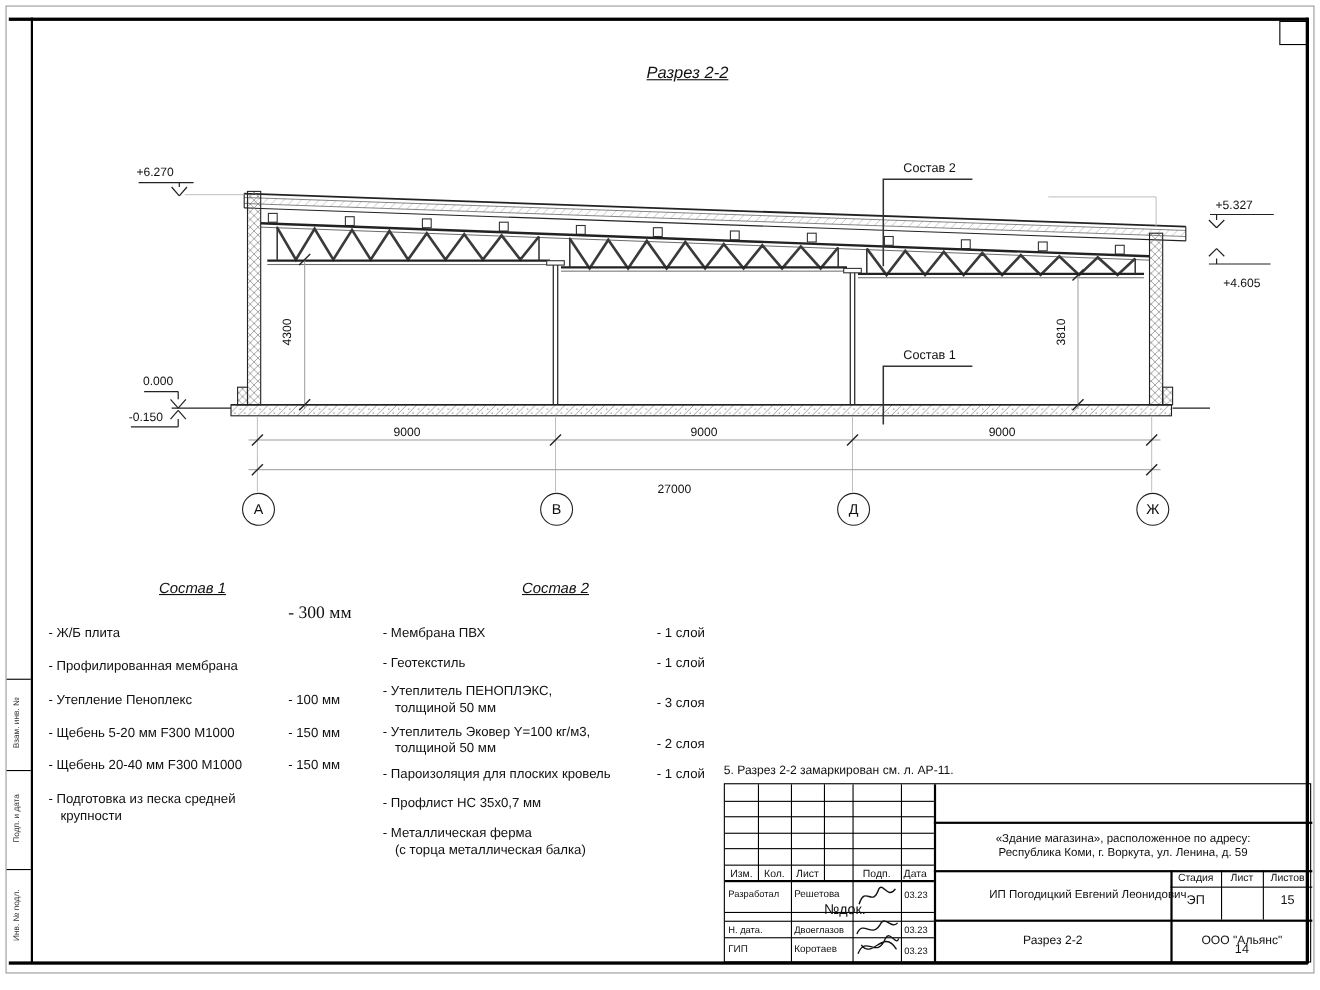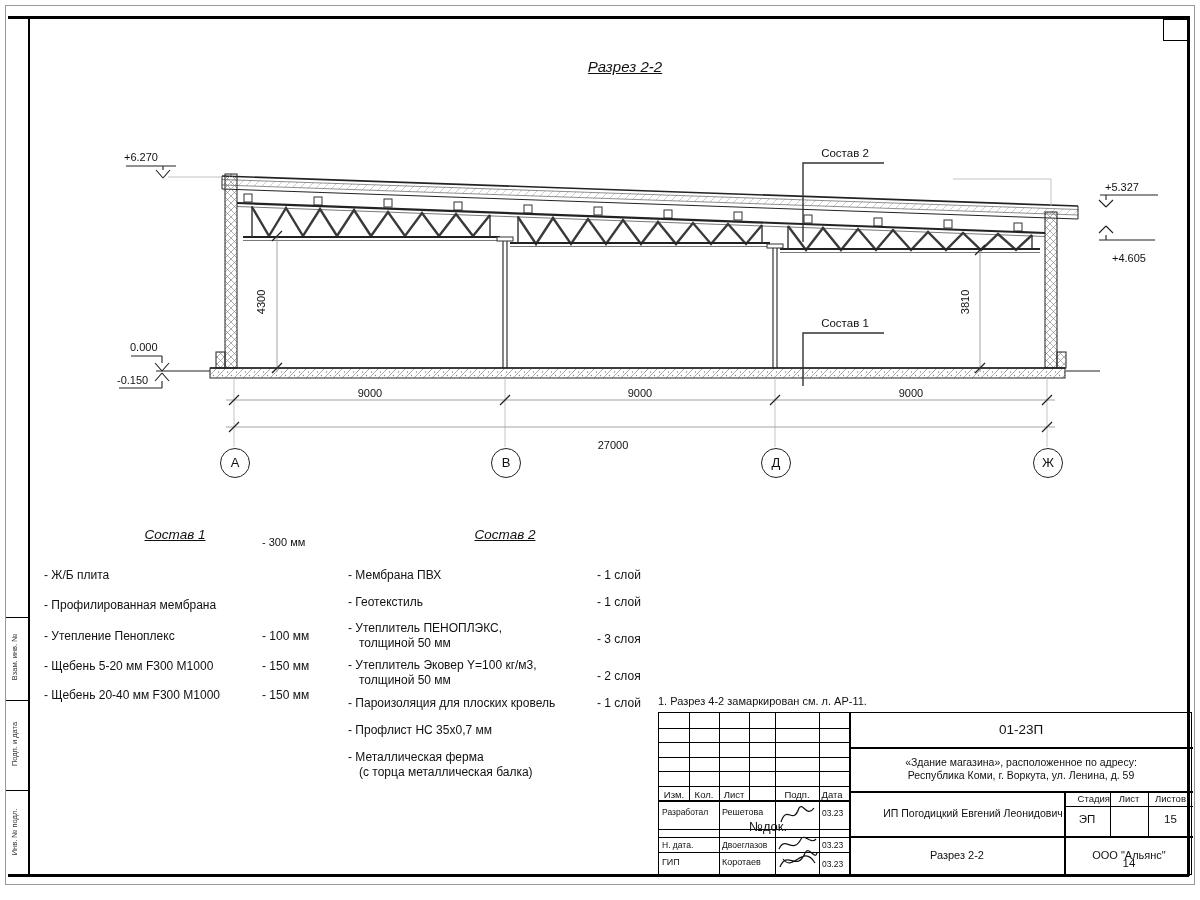--- a/index.html
+++ b/index.html
@@ -186,47 +186,48 @@
   <div class="t ctr" style="left:881px;top:387px;width:60px;font-size:11px;">9000</div>
   <div class="t ctr" style="left:578px;top:414px;width:70px;font-size:11px;margin-top:25px;">27000</div>
 
   <div class="bubble" style="left:220px;top:448px;">А</div>
   <div class="bubble" style="left:491px;top:448px;">В</div>
   <div class="bubble" style="left:761px;top:448px;">Д</div>
   <div class="bubble" style="left:1033px;top:448px;">Ж</div>
 
   <div class="t it un ctr" style="left:120px;top:527px;width:110px;font-size:13.5px;">Состав 1</div>
   <div class="t li-name" style="left:44px;top:568px;width:216px;font-size:12px;">- Ж/Б плита</div>
-  <div class="t" style="left:262px;top:536px;width:70px;font-size:11px;">- 300 мм</div>
+  <div class="t" style="left:262px;top:548px;width:70px;font-size:16px;font-family:Liberation Serif, serif;">- 300 мм</div>
   <div class="t li-name" style="left:44px;top:598px;width:216px;font-size:12px;">- Профилированная мембрана</div>
   <div class="t li-name" style="left:44px;top:629px;width:216px;font-size:12px;">- Утепление Пеноплекс</div>
   <div class="t" style="left:262px;top:629px;width:70px;font-size:12px;">- 100 мм</div>
   <div class="t li-name" style="left:44px;top:659px;width:216px;font-size:12px;">-  Щебень 5-20 мм F300 М1000</div>
   <div class="t" style="left:262px;top:659px;width:70px;font-size:12px;">- 150 мм</div>
   <div class="t li-name" style="left:44px;top:688px;width:216px;font-size:12px;">-  Щебень 20-40 мм F300 М1000</div>
   <div class="t" style="left:262px;top:688px;width:70px;font-size:12px;">- 150 мм</div>
+  <div class="t li-name" style="left:44px;top:719px;width:200px;font-size:12px;">- Подготовка из песка средней крупности</div>
 
   <div class="t it un ctr" style="left:450px;top:527px;width:110px;font-size:13.5px;">Состав 2</div>
   <div class="t li-name" style="left:348px;top:568px;width:250px;font-size:12px;">- Мембрана ПВХ</div>
   <div class="t" style="left:597px;top:568px;width:70px;font-size:12px;">- 1 слой</div>
   <div class="t li-name" style="left:348px;top:595px;width:250px;font-size:12px;">- Геотекстиль</div>
   <div class="t" style="left:597px;top:595px;width:70px;font-size:12px;">- 1 слой</div>
   <div class="t li-name" style="left:348px;top:621px;width:250px;font-size:12px;">- Утеплитель ПЕНОПЛЭКС,
 толщиной 50 мм</div>
   <div class="t" style="left:597px;top:632px;width:70px;font-size:12px;">- 3 слоя</div>
   <div class="t li-name" style="left:348px;top:658px;width:260px;font-size:12px;">- Утеплитель Эковер Y=100 кг/м3,
 толщиной 50 мм</div>
   <div class="t" style="left:597px;top:669px;width:70px;font-size:12px;">- 2 слоя</div>
   <div class="t li-name" style="left:348px;top:696px;width:250px;font-size:12px;">- Пароизоляция для плоских кровель</div>
   <div class="t" style="left:597px;top:696px;width:70px;font-size:12px;">- 1 слой</div>
   <div class="t li-name" style="left:348px;top:723px;width:250px;font-size:12px;">- Профлист НС 35х0,7 мм</div>
   <div class="t li-name" style="left:348px;top:750px;width:250px;font-size:12px;">- Металлическая ферма
 (с торца металлическая балка)</div>
 
-  <div class="t" style="left:658px;top:695px;width:300px;font-size:11px;">1. Разрез 4-2 замаркирован см. л. АР-11.</div>
+  <div class="t" style="left:658px;top:695px;width:300px;font-size:11px;">5. Разрез 2-2 замаркирован см. л. АР-11.</div>
 
   <div id="tb">
 
     <div class="ln" style="left:30px;top:0;width:1px;height:87px;"></div>
     <div class="ln" style="left:60px;top:0;width:1px;height:163px;"></div>
     <div class="ln" style="left:90px;top:0;width:1px;height:87px;"></div>
     <div class="ln" style="left:116px;top:0;width:1px;height:163px;"></div>
     <div class="ln" style="left:160px;top:0;width:1px;height:163px;"></div>
     <div class="ln" style="left:190px;top:0;width:1.5px;height:163px;"></div>
     <div class="ln" style="left:405px;top:78px;width:1.5px;height:85px;"></div>
@@ -265,27 +266,26 @@
     <div class="tbt" style="left:163px;top:146px;width:26px;font-size:8.5px;">03.23</div>
 
     <svg style="position:absolute;left:118px;top:89px;" width="40" height="26" viewBox="0 0 40 26">
       <path d="M4,20 C10,2 16,24 22,6 C26,0 30,16 37,6" fill="none" stroke="#111" stroke-width="1.3"></path>
     </svg>
     <svg style="position:absolute;left:116px;top:120px;" width="44" height="42" viewBox="0 0 44 42">
       <path d="M4,16 C10,2 18,22 26,6 C30,0 36,12 41,6" fill="none" stroke="#111" stroke-width="1.2"></path>
       <path d="M5,34 C12,16 22,40 30,20 C34,12 40,28 42,20 M8,26 C18,40 28,10 40,30" fill="none" stroke="#111" stroke-width="1.2"></path>
     </svg>
 
-    <div class="tbt ctr" style="left:190px;top:9px;width:344px;font-size:13.5px;">01-23П</div>
     <div class="tbt ctr" style="left:196px;top:43px;width:332px;font-size:10.5px;line-height:13px;">«Здание магазина», расположенное по адресу:
 Республика Коми, г. Воркута, ул. Ленина, д. 59</div>
-    <div class="tbt ctr" style="left:180px;top:94px;width:212px;font-size:10.5px;padding-left:28px;">ИП Погодицкий Евгений Леонидович</div>
+    <div class="tbt ctr" style="left:196px;top:94px;width:212px;font-size:10.5px;padding-left:28px;">ИП Погодицкий Евгений Леонидович</div>
     <div class="tbt ctr" style="left:192px;top:136px;width:212px;font-size:11px;">Разрез 2-2</div>
     <div class="tbt ctr" style="left:406px;top:136px;width:128px;font-size:11px;">ООО "Альянс"</div>
-    <div class="tbt ctr" style="left:405px;top:80px;width:46px;font-size:9.5px;text-align:right;">Стадия</div>
+    <div class="tbt ctr" style="left:405px;top:80px;width:46px;font-size:9.5px;">Стадия</div>
     <div class="tbt ctr" style="left:451px;top:80px;width:38px;font-size:9.5px;">Лист</div>
     <div class="tbt ctr" style="left:489px;top:80px;width:45px;font-size:9.5px;">Листов</div>
     <div class="tbt ctr" style="left:405px;top:100px;width:46px;font-size:11.5px;">ЭП</div>
     <div class="tbt ctr" style="left:451px;top:100px;width:38px;font-size:11.5px;margin-top:44px;">14</div>
     <div class="tbt ctr" style="left:489px;top:100px;width:45px;font-size:11.5px;">15</div>
   </div>
 
 </div>
 
 </body></html>

